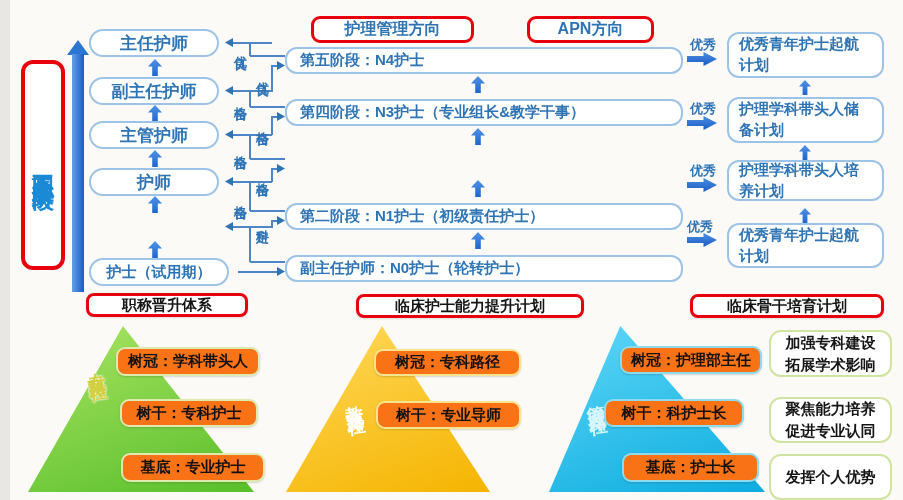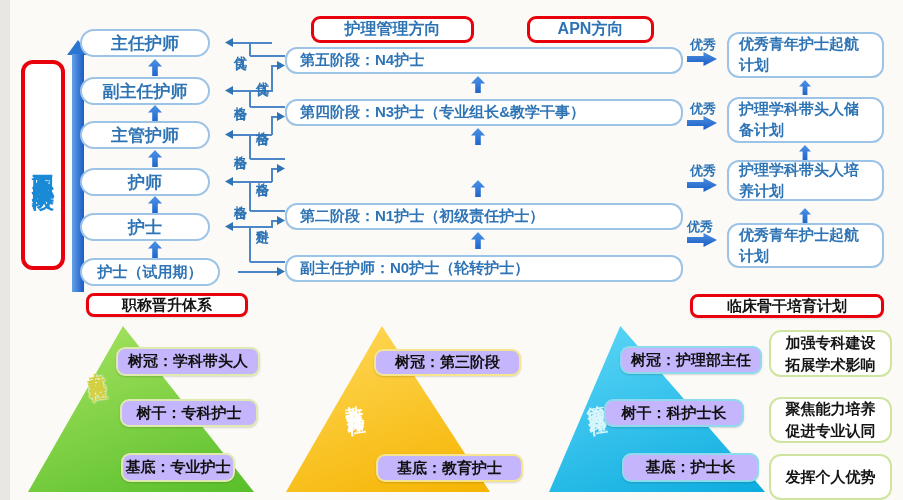--- a/index.html
+++ b/index.html
@@ -10,21 +10,21 @@
   .banner{position:absolute;left:21px;top:60px;width:44px;height:210px;background:#fff;
           border:4px solid #e8000d;border-radius:12px;display:flex;align-items:center;
           justify-content:center;box-sizing:border-box;z-index:3;}
   .banner span{writing-mode:vertical-rl;text-orientation:upright;color:#1a8ad6;font-size:22px;
           font-weight:bold;line-height:1;letter-spacing:2px;}
   .bah{position:absolute;left:67px;top:40px;width:22px;height:15px;background:#2b76d2;
           clip-path:polygon(50% 0,100% 100%,0 100%);z-index:2;}
   .bas{position:absolute;left:72px;top:54px;width:12px;height:238px;
           background:linear-gradient(90deg,#63a0e8,#1a5cc4);z-index:2;}
   
-  .lbox{position:absolute;left:80px;width:130px;height:28px;background:#fff;border:2px solid #9dc3e6;
+  .lbox{position:absolute;left:89px;width:130px;height:28px;background:#fff;border:2px solid #9dc3e6;
         border-radius:14px;color:#2e74b5;font-weight:bold;font-size:17px;display:flex;align-items:center;
         justify-content:center;box-sizing:border-box;z-index:3;white-space:nowrap;}
   .sbox{position:absolute;left:285px;width:398px;height:27px;background:#fff;border:2px solid #9dc3e6;
         border-radius:12px;color:#2e74b5;font-weight:600;font-size:15px;display:flex;align-items:center;
         box-sizing:border-box;padding-left:13px;z-index:3;white-space:nowrap;}
   .pbox{position:absolute;left:727px;width:157px;background:#fff;border:2px solid #9dc3e6;
         border-radius:12px;color:#2e74b5;font-weight:600;font-size:15px;line-height:1.38;display:flex;
         align-items:center;box-sizing:border-box;padding:2px 12px 2px 10px;z-index:3;}
   .hdr{position:absolute;height:27px;background:#fff;border:3px solid #e8000d;border-radius:9px;
         color:#2e74b5;font-weight:bold;font-size:16px;display:flex;align-items:center;justify-content:center;
@@ -42,21 +42,21 @@
   .blkarrow{position:absolute;width:30px;height:14px;background:linear-gradient(180deg,#4c8fe0,#1a5cc4);
         clip-path:polygon(0 29%,55% 29%,55% 0,100% 50%,55% 100%,55% 71%,0 71%);z-index:3;}
   .wh{position:absolute;height:2px;background:#4d86c6;z-index:1;}
   .wv{position:absolute;width:2px;background:#4d86c6;z-index:1;}
   .ahl{position:absolute;width:8px;height:9px;background:#2e74b5;clip-path:polygon(0 50%,100% 0,100% 100%);z-index:1;}
   .ahr{position:absolute;width:8px;height:9px;background:#2e74b5;clip-path:polygon(0 0,100% 50%,0 100%);z-index:1;}
   
   .tri{position:absolute;z-index:1;}
   .ptext{position:absolute;writing-mode:vertical-rl;text-orientation:upright;font-weight:bold;font-size:18px;
         line-height:20px;letter-spacing:4px;z-index:2;transform:rotate(-9deg);}
-  .tbox{position:absolute;background:#c4b5fd;border-radius:9px;color:#111;font-weight:bold;font-size:15px;
+  .tbox{position:absolute;background:#f97316;border-radius:9px;color:#111;font-weight:bold;font-size:15px;
         display:flex;align-items:center;justify-content:center;box-sizing:border-box;z-index:3;
         box-shadow:0 1px 2px rgba(0,0,0,.15);white-space:nowrap;}
   .obox{position:absolute;left:769px;width:123px;background:#fff;border:2px solid #cfe49e;border-radius:12px;
         color:#141414;font-weight:bold;font-size:15px;line-height:1.45;display:flex;flex-direction:column;
         align-items:center;justify-content:center;box-sizing:border-box;z-index:3;white-space:nowrap;}
 </style>
 </head>
 <body>
 
 <div class="canvas">
@@ -103,21 +103,20 @@
   <div class="bas"></div>
 
   <div class="banner">
     <span>不同职业发展阶段</span>
   </div>
 
   <div class="lbox" style="top:29px">主任护师</div>
   <div class="lbox" style="top:77px">副主任护师</div>
   <div class="lbox" style="top:121px">主管护师</div>
   <div class="lbox" style="top:168px">护师</div>
-  <div class="lbox" style="top:213px">护士</div>
   <div class="lbox" style="top:258px;width:140px;font-size:15px">护士（试用期）</div>
   <div class="upblk" style="left:148px;top:59px"></div>
   <div class="upblk" style="left:148px;top:105px"></div>
   <div class="upblk" style="left:148px;top:150px"></div>
   <div class="upblk" style="left:148px;top:196px"></div>
   <div class="upblk" style="left:148px;top:241px"></div>
 
   <div class="hdr" style="left:311px;top:16px;width:163px">护理管理方向</div>
   <div class="hdr" style="left:527px;top:16px;width:127px">APN方向</div>
 
@@ -150,35 +149,36 @@
 
   <div class="pbox" style="top:32px;height:46px">优秀青年护士起航计划</div>
   <div class="pbox" style="top:97px;height:46px">护理学科带头人储备计划</div>
   <div class="pbox" style="top:160px;height:41px">护理学科带头人培养计划</div>
   <div class="pbox" style="top:223px;height:45px">优秀青年护士起航计划</div>
   <div class="upblk" style="left:799px;top:80px;width:12px;height:15px"></div>
   <div class="upblk" style="left:799px;top:145px;width:12px;height:15px"></div>
   <div class="upblk" style="left:799px;top:208px;width:12px;height:15px"></div>
 
   <div class="shead" style="left:86px;top:293px;width:162px;height:24px">职称晋升体系</div>
+  <div class="shead" style="left:356px;top:294px;width:228px;height:24px">临床护士能力提升计划</div>
   <div class="shead" style="left:690px;top:294px;width:194px;height:24px">临床骨干培育计划</div>
 
   <div class="tri" style="left:28px;top:326px;width:226px;height:166px;clip-path:polygon(42% 0,100% 100%,0 100%);background:linear-gradient(160deg,#aae463,#58bf2a)"></div>
   <div class="tri" style="left:286px;top:326px;width:204px;height:166px;clip-path:polygon(47% 0,100% 100%,0 100%);background:linear-gradient(160deg,#ffd95c,#f5b400)"></div>
   <div class="tri" style="left:549px;top:326px;width:216px;height:166px;clip-path:polygon(33% 0,100% 100%,0 100%);background:linear-gradient(160deg,#5fd7f8,#0cacdf)"></div>
 
   <div class="ptext" style="left:84px;top:358px;color:#d2cf43;text-shadow:0 0 2px #fff,0 0 2px #fff">专科路径</div>
   <div class="ptext" style="left:342px;top:392px;color:#ffffff">教育路径</div>
   <div class="ptext" style="left:584px;top:392px;color:#d9f6fc">管理路径</div>
 
   <div class="tbox" style="left:116px;top:347px;width:144px;height:29px;border:2px solid #dfeab0">树冠：学科带头人</div>
   <div class="tbox" style="left:120px;top:399px;width:138px;height:28px;border:2px solid #dfeab0">树干：专科护士</div>
-  <div class="tbox" style="left:121px;top:453px;width:114px;height:29px;border:2px solid #dfeab0">基底：专业护士</div>
-  <div class="tbox" style="left:374px;top:349px;width:147px;height:27px;border:2px solid #f6e58e">树冠：第三阶段</div>
-  <div class="tbox" style="left:376px;top:454px;width:147px;height:28px;border:2px solid #f6e58e">基底：教育护士</div>
+  <div class="tbox" style="left:121px;top:453px;width:144px;height:29px;border:2px solid #dfeab0">基底：专业护士</div>
+  <div class="tbox" style="left:374px;top:349px;width:147px;height:27px;border:2px solid #f6e58e">树冠：专科路径</div>
+  <div class="tbox" style="left:376px;top:401px;width:145px;height:28px;border:2px solid #f6e58e">树干：专业导师</div>
   <div class="tbox" style="left:620px;top:346px;width:142px;height:28px;border:2px solid #8edbee">树冠：护理部主任</div>
   <div class="tbox" style="left:604px;top:399px;width:140px;height:28px;border:2px solid #8edbee">树干：科护士长</div>
   <div class="tbox" style="left:622px;top:453px;width:137px;height:29px;border:2px solid #8edbee">基底：护士长</div>
 
   <div class="obox" style="top:397px;height:46px">
     <span>聚焦能力培养</span>
     <span>促进专业认同</span>
   </div>
   <div class="obox" style="top:330px;height:47px">
     <span>加强专科建设</span>

